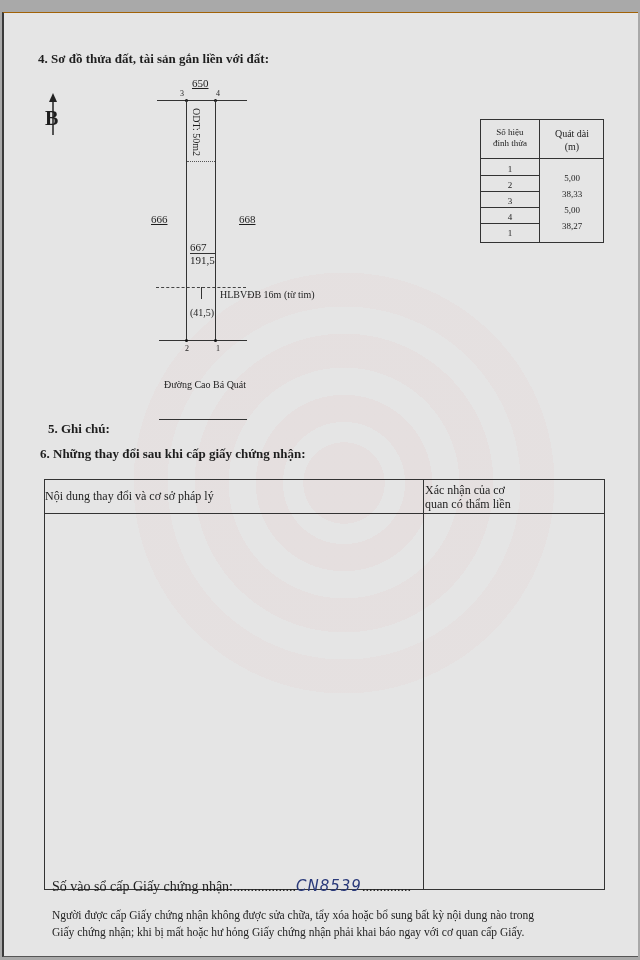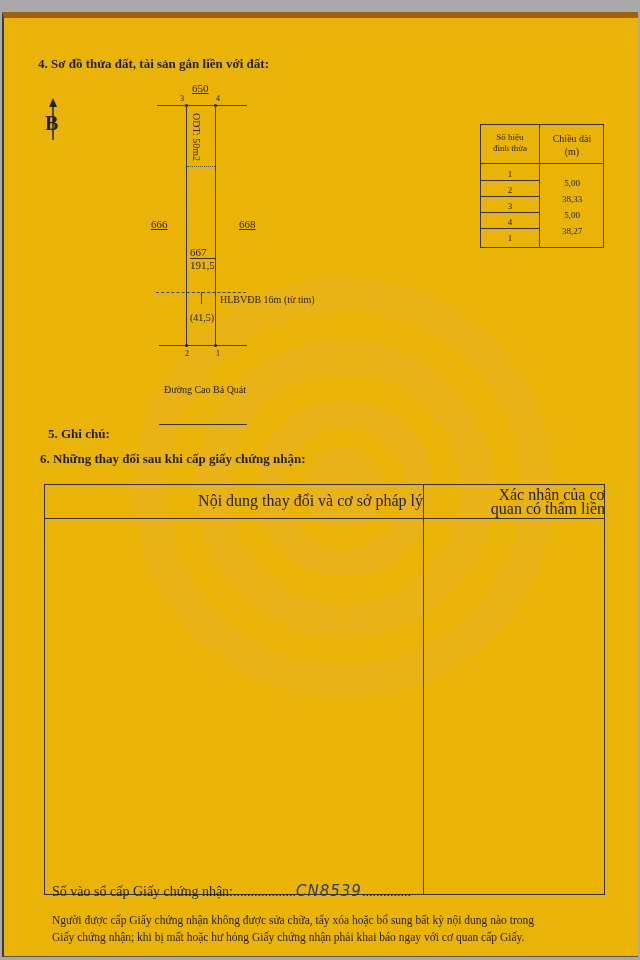--- a/index.html
+++ b/index.html
@@ -4,23 +4,23 @@
 <style>
   html, body { margin:0; padding:0; }
   body {
     width:640px; height:960px; position:relative; overflow:hidden;
     background:#a9a9a9;
     font-family:"Liberation Serif", "DejaVu Serif", serif;
     color:#1e1e1e;
   }
   .page {
     position:absolute; left:2px; top:12px; width:636px; height:945px;
-    background:#eab308;
+    background:#e5e5e5;
     border-left:2px solid #3a3a3a;
-    border-top:6px solid #a16207;
+    border-top:1px solid #a16207;
     border-bottom:1px solid #555;
     box-sizing:border-box;
     overflow:hidden;
   }
   
   .watermark {
     position:absolute; left:100px; top:230px; width:480px; height:480px;
     border-radius:50%;
     background:
       radial-gradient(circle, rgba(230,170,170,0.10) 0 12%, transparent 12% 18%, rgba(230,170,170,0.10) 18% 26%, transparent 26% 34%, rgba(230,170,170,0.09) 34% 44%, transparent 44% 52%, rgba(230,170,170,0.08) 52% 62%, transparent 62% 70%);
@@ -39,21 +39,21 @@
   .vt { position:absolute; left:476px; top:106px; width:124px; height:124px; border:1px solid #333; box-sizing:border-box;padding-left:42px; }
   .vt .col-div { position:absolute; left:58px; top:0; bottom:0; width:1px; background:#333; }
   .vt .hdr-line { position:absolute; left:0; right:0; top:38px; height:1px; background:#333; }
   .vt .row-line { position:absolute; left:0; width:58px; height:1px; background:#333; }
   .vt .cell { position:absolute; font-size:9px; text-align:center; line-height:11px; }
 
   
   .ct { position:absolute; left:40px; top:466px; width:561px; height:411px; border:1px solid #333; box-sizing:border-box; }
   .ct .col-div { position:absolute; left:378px; top:0; bottom:0; width:1px; background:#333; }
   .ct .hdr-line { position:absolute; left:0; right:0; top:33px; height:1px; background:#333; }
-  .ct .hdr { position:absolute; font-size:16px; text-align:right; line-height:14px; }
+  .ct .hdr { position:absolute; font-size:12px; text-align:left; line-height:14px; }
 
   .footer-line { font-size:14px; white-space:nowrap;text-align:center; }
   .note { font-size:11.5px; white-space:nowrap; line-height:17px; }
   .hand { font-family:"DejaVu Sans", sans-serif; font-style:italic; color:#2a3a7a; font-size:15px; letter-spacing:1px; }
 </style>
 </head>
 <body>
 
 <div class="page">
   <div class="watermark"></div>
@@ -106,21 +106,21 @@
   <div class="line" style="left:155px; top:406px; width:88px; height:1px;"></div>
 
   <div class="vt">
     <div class="col-div"></div>
     <div class="hdr-line"></div>
     <div class="cell" style="left:0; top:7px; width:58px;">
       <div>Số hiệu</div>
       <div>đỉnh thửa</div>
     </div>
     <div class="cell" style="left:59px; top:7px; width:64px; font-size:10px; line-height:13px;">
-      <div>Chiều dài</div>
+      <div>Quát dài</div>
       <div>(m)</div>
     </div>
 
     <div class="row-line" style="top:55px;"></div>
     <div class="row-line" style="top:71px;"></div>
     <div class="row-line" style="top:87px;"></div>
     <div class="row-line" style="top:103px;"></div>
 
     <div class="cell" style="left:0; top:44px; width:58px;">1</div>
     <div class="cell" style="left:0; top:60px; width:58px;">2</div>

